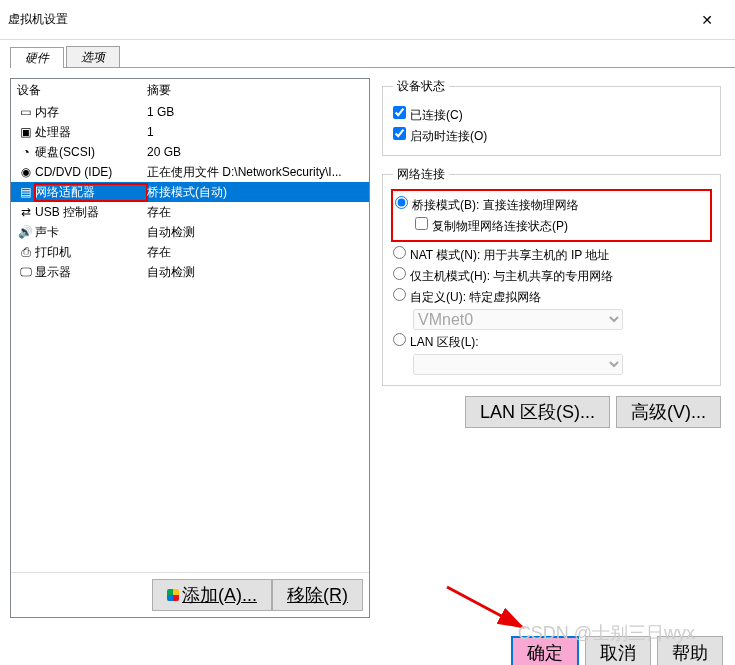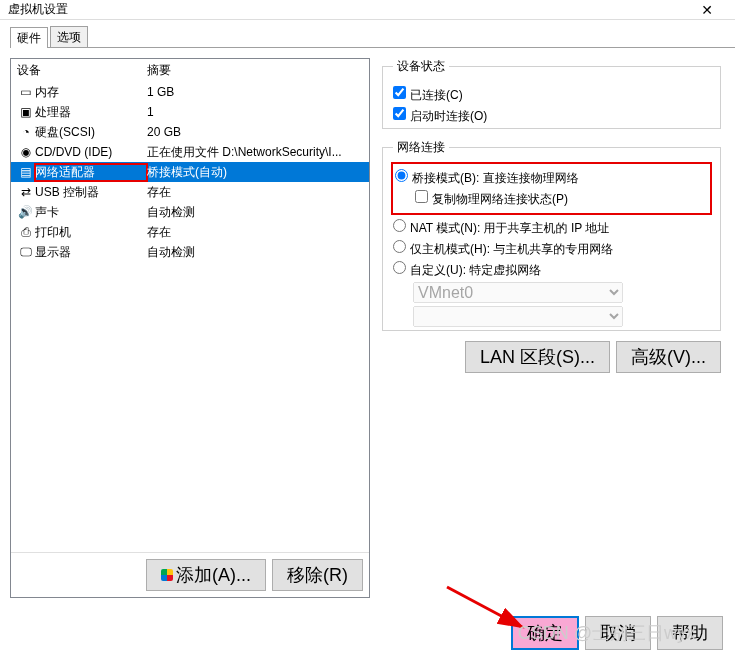--- a/index.html
+++ b/index.html
@@ -6,21 +6,21 @@
     body {
       font-family: "Microsoft YaHei", "Segoe UI", Tahoma, sans-serif;
       font-size: 12px;
       background: #fff;
       width: 735px;
       height: 665px;
       overflow: hidden;
       color: #000;
     }
     .titlebar {
-      height: 20px;
+      height: 40px;
       display: flex;
       align-items: center;
       justify-content: space-between;
       padding: 0 8px;
       border-bottom: 1px solid #ddd;
     }
     .close-btn {
       width: 40px;
       height: 24px;
       display: flex;
@@ -29,27 +29,28 @@
       font-size: 14px;
       cursor: pointer;
     }
     .tabs {
       display: flex;
       margin: 6px 0 0 10px;
       border-bottom: 1px solid #a0a0a0;
       height: 22px;
     }
     .tab {
-      padding: 2px 6px;
+      padding: 2px 14px;
       border: 1px solid #a0a0a0;
       border-bottom: none;
       background: #f0f0f0;
       margin-right: 2px;
       cursor: pointer;
       position: relative;
+      font-style: italic;
     }
     .tab.active {
       background: #fff;
       top: 1px;
     }
     .content {
       display: flex;
       padding: 10px;
       height: 560px;
       gap: 8px;
@@ -85,40 +86,40 @@
     .hw-row .icon { width: 18px; display:inline-flex; align-items:center; justify-content:center; }
     .hw-row .device { width: 112px; white-space: nowrap; overflow: hidden; }
     .hw-row .summary { flex: 1; white-space: nowrap; overflow: hidden; text-overflow: ellipsis; }
     .highlight-box {
       outline: 2px solid #e60000;
       outline-offset: -1px;
     }
     .hw-buttons {
       display: flex;
       justify-content: flex-end;
-      gap: 6px;
       padding: 6px;
       border-top: 1px solid #e0e0e0;
+      text-decoration: underline;
     }
     .btn {
       border: 1px solid #adadad;
       background: #e1e1e1;
       padding: 3px 14px;
       cursor: pointer;
       font-size: 18px;
       font-family: inherit;
     }
     .right-panel {
       flex: 1;
       padding: 0 4px;
     }
     fieldset {
       border: 1px solid #d0d0d0;
       margin-bottom: 10px;
-      padding: 8px 10px 0;
+      padding: 8px 10px 7px;
     }
     legend { padding: 0 4px; }
     .field-row {
       display: flex;
       align-items: center;
       margin: 3px 0;
       gap: 4px;
     }
     .field-row.indent { margin-left: 20px; }
     .nc-highlight {
@@ -273,20 +274,23 @@
       </div>
       <div class="field-row">
         <label><input type="radio" name="nc" style=""><span>仅主机模式(H): 与主机共享的专用网络</span></label>
       </div>
       <div class="field-row">
         <label><input type="radio" name="nc" style=""><span>自定义(U): 特定虚拟网络</span></label>
       </div>
       <div class="field-row indent">
         <select disabled=""><option>VMnet0</option></select>
       </div>
+      <div class="field-row">
+        <label><input type="radio" name="nc" style=""><span>LAN 区段(L):</span></label>
+      </div>
       <div class="field-row indent">
         <select disabled=""><option></option></select>
       </div>
     </fieldset>
 
     <div class="right-buttons">
       <button class="btn">LAN 区段(S)...</button>
       <button class="btn">高级(V)...</button>
     </div>
   </div>

